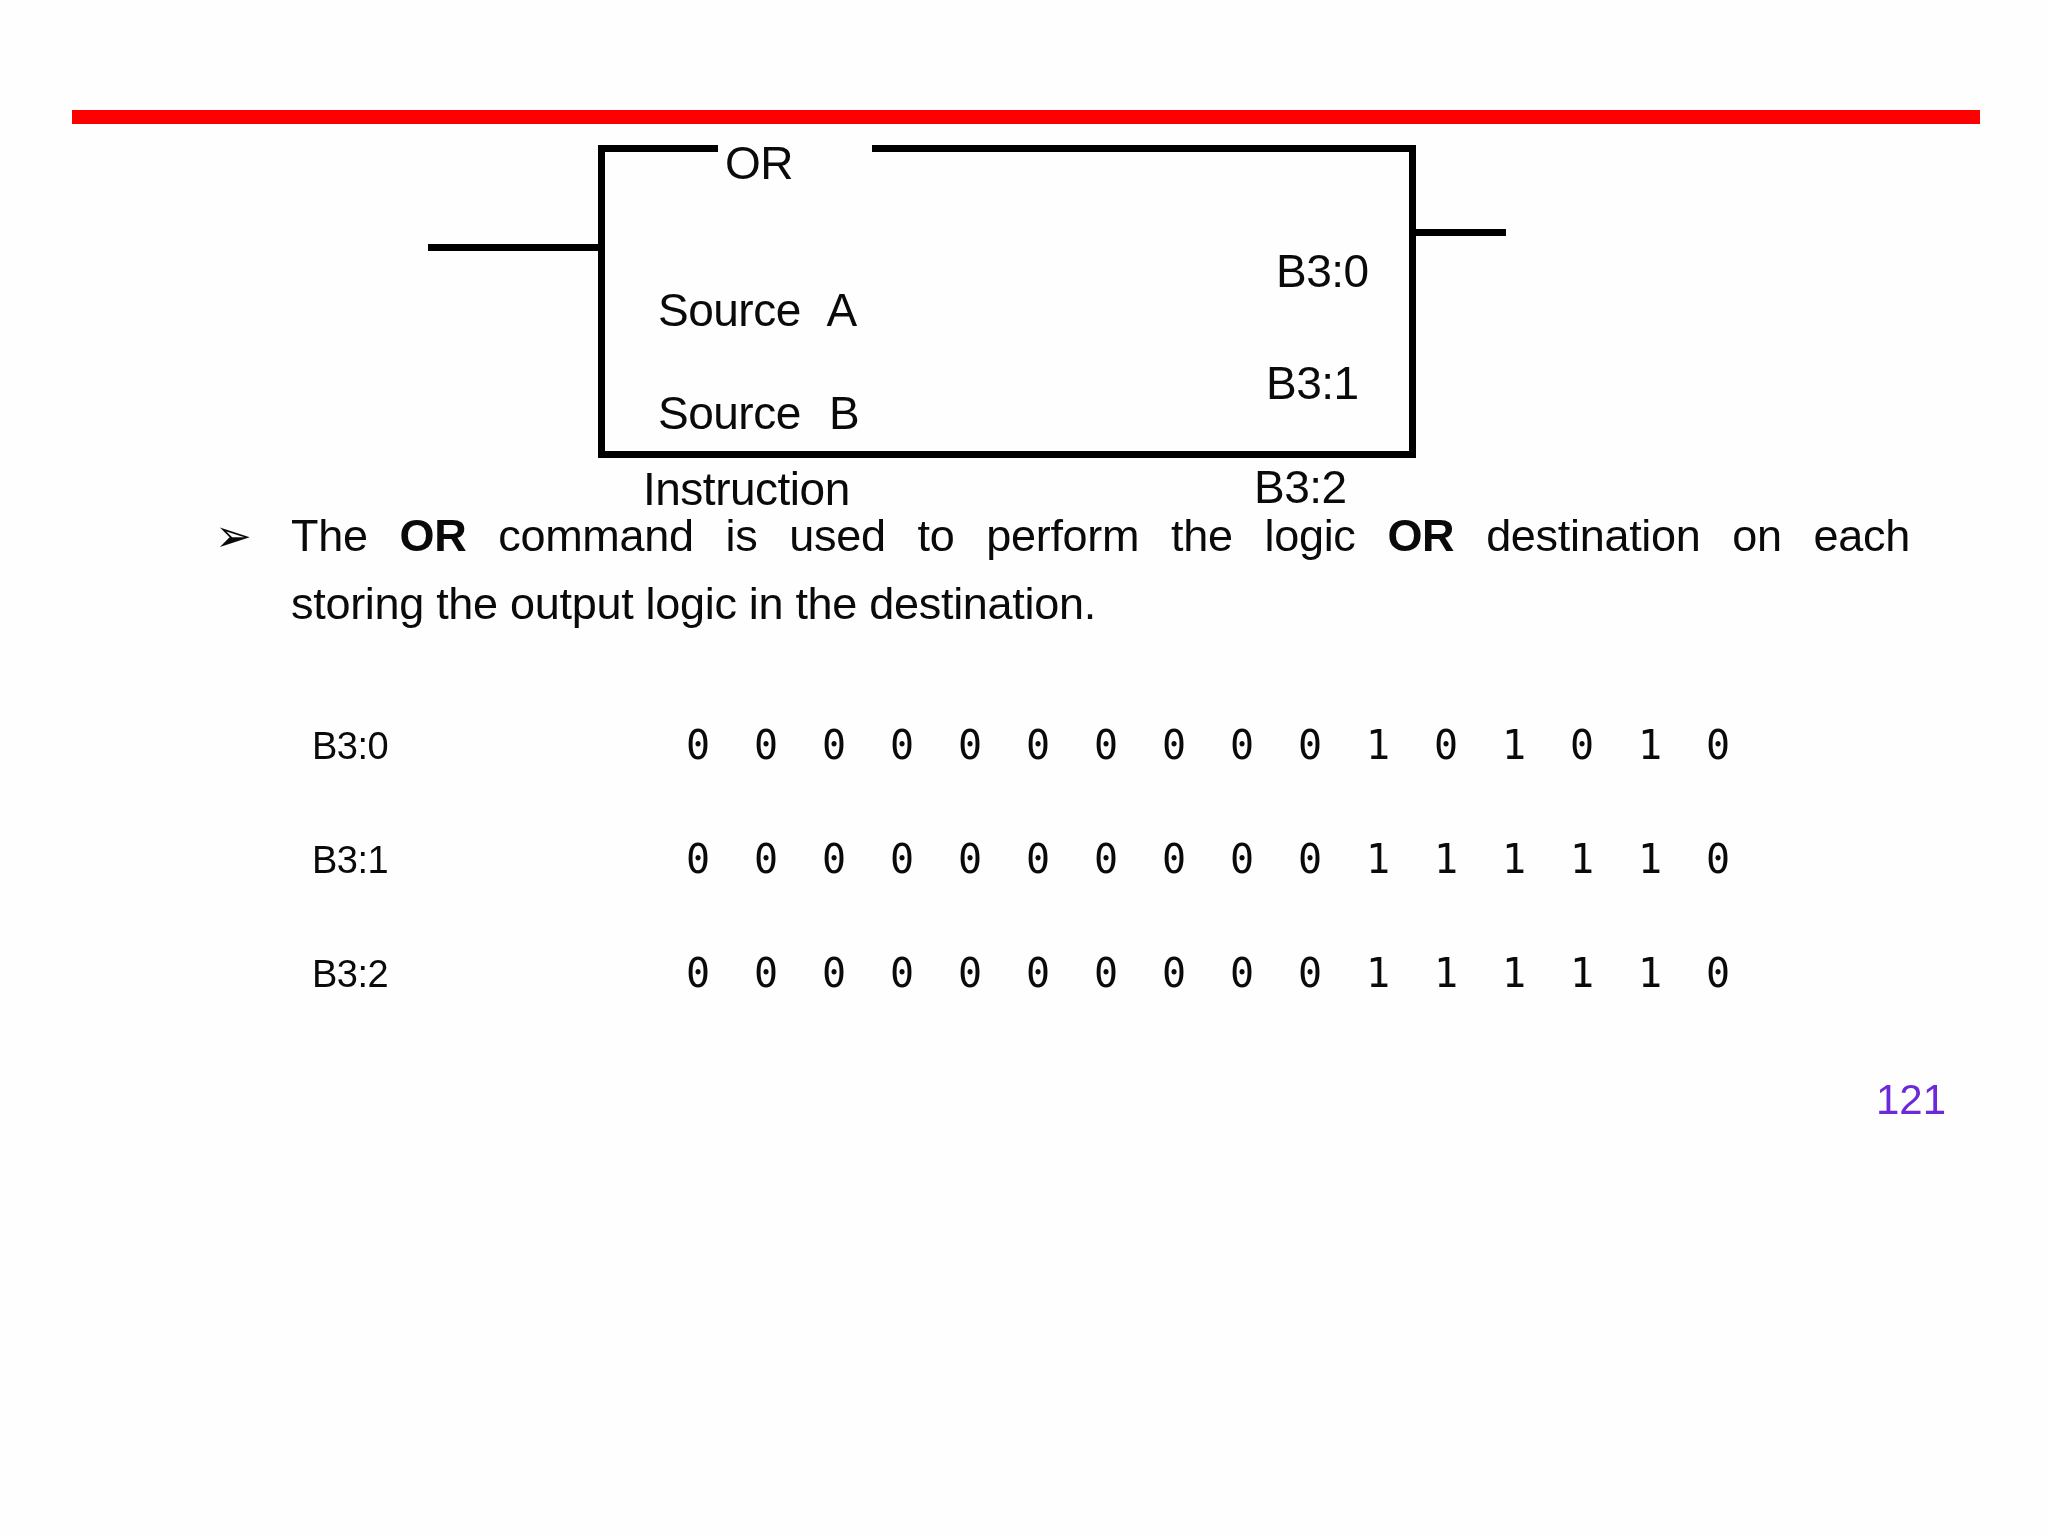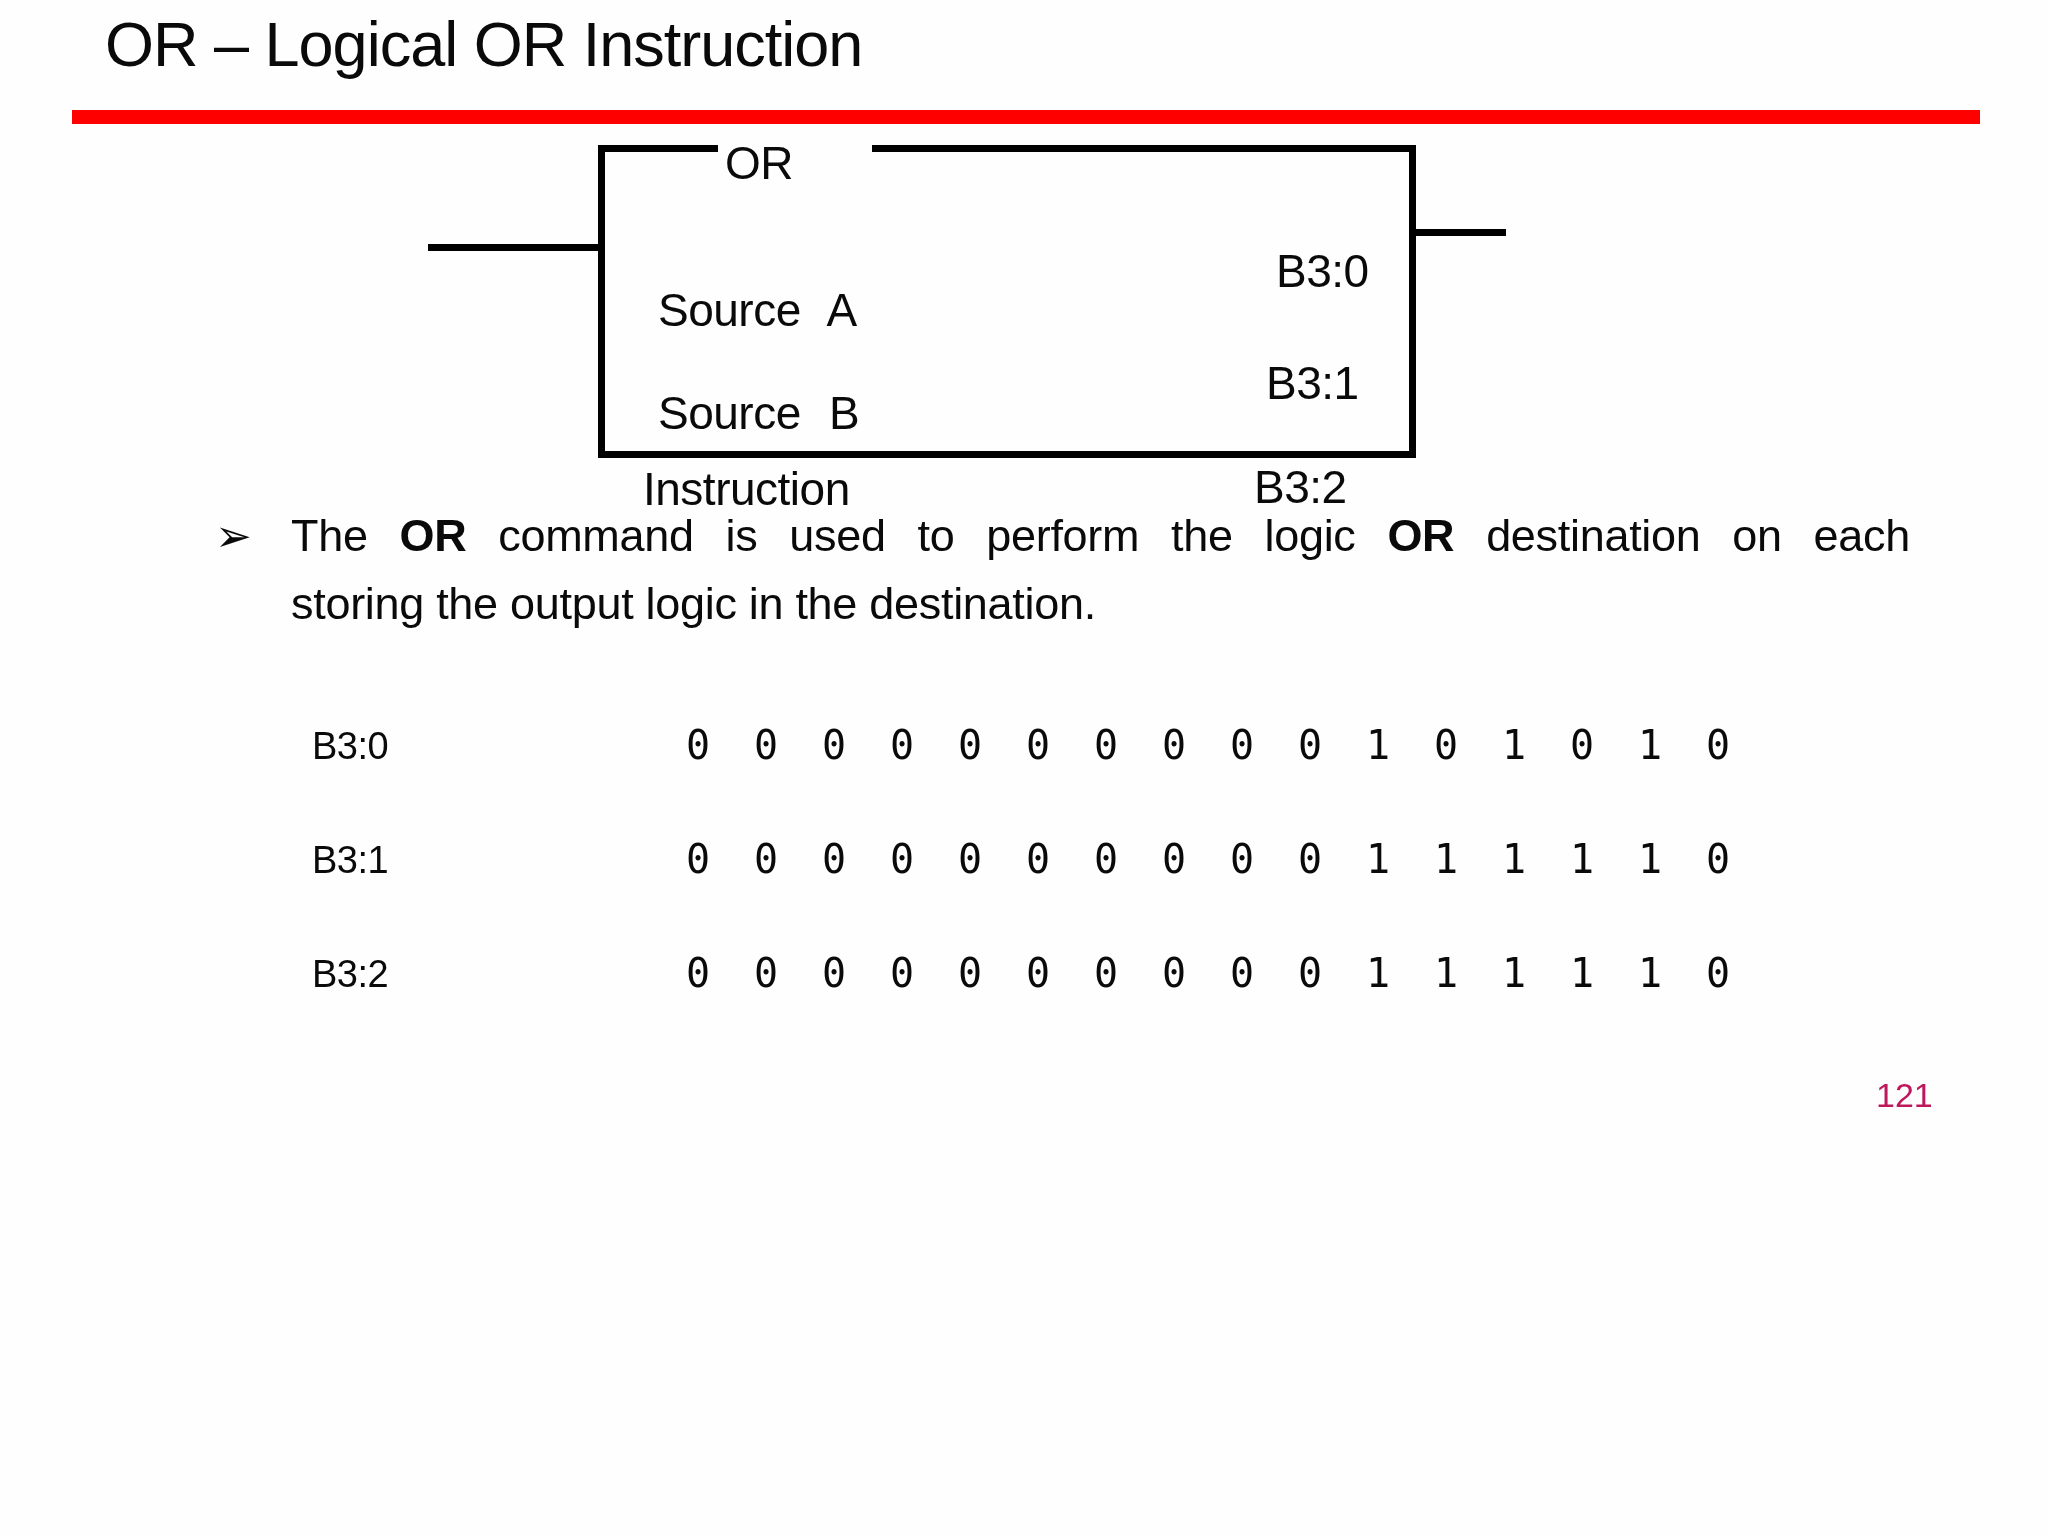--- a/index.html
+++ b/index.html
@@ -45,28 +45,27 @@
   #bit-rows{position:absolute;inset:0;}
   .bitrow{position:absolute;left:312px;display:flex;align-items:baseline;white-space:nowrap;}
   .bitrow:nth-child(1){top:722px;}
   .bitrow:nth-child(2){top:836px;}
   .bitrow:nth-child(3){top:950px;}
   .bitlabel{display:inline-block;width:352px;font-size:38px;letter-spacing:-0.5px;}
   .bit{display:inline-block;width:68px;text-align:center;
        font-family:"DejaVu Sans Mono",monospace;font-size:40px;}
 
   
-  .pagenum{position:absolute;left:1876px;top:1076px;font-size:34px;color:#be185d;}
+  .pagenum{position:absolute;left:1876px;top:1076px;font-size:42px;color:#6d28d9;}
 </style>
 </head>
 <body>
 
 <div class="slide">
 
-  <h1 class="title">OR – Logical OR Instruction</h1>
   <div class="rule" style="background: rgb(255, 0, 0);"></div>
 
   <div class="diagram">
     <div class="rail rail-in"></div>
     <div class="rail rail-out"></div>
     <div class="box"></div>
     <div class="topseg seg1"></div>
     <div class="topseg seg2"></div>
 
     <div class="dtext or-label">OR</div>

